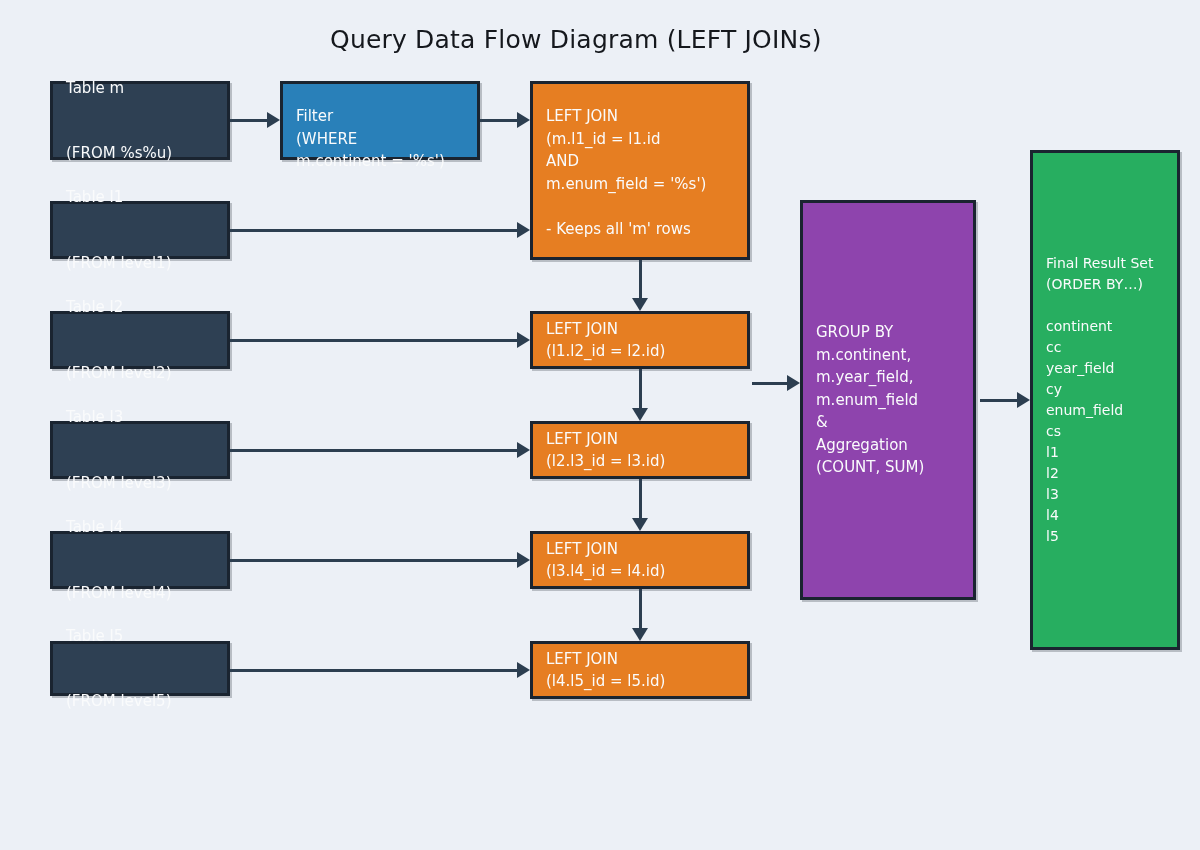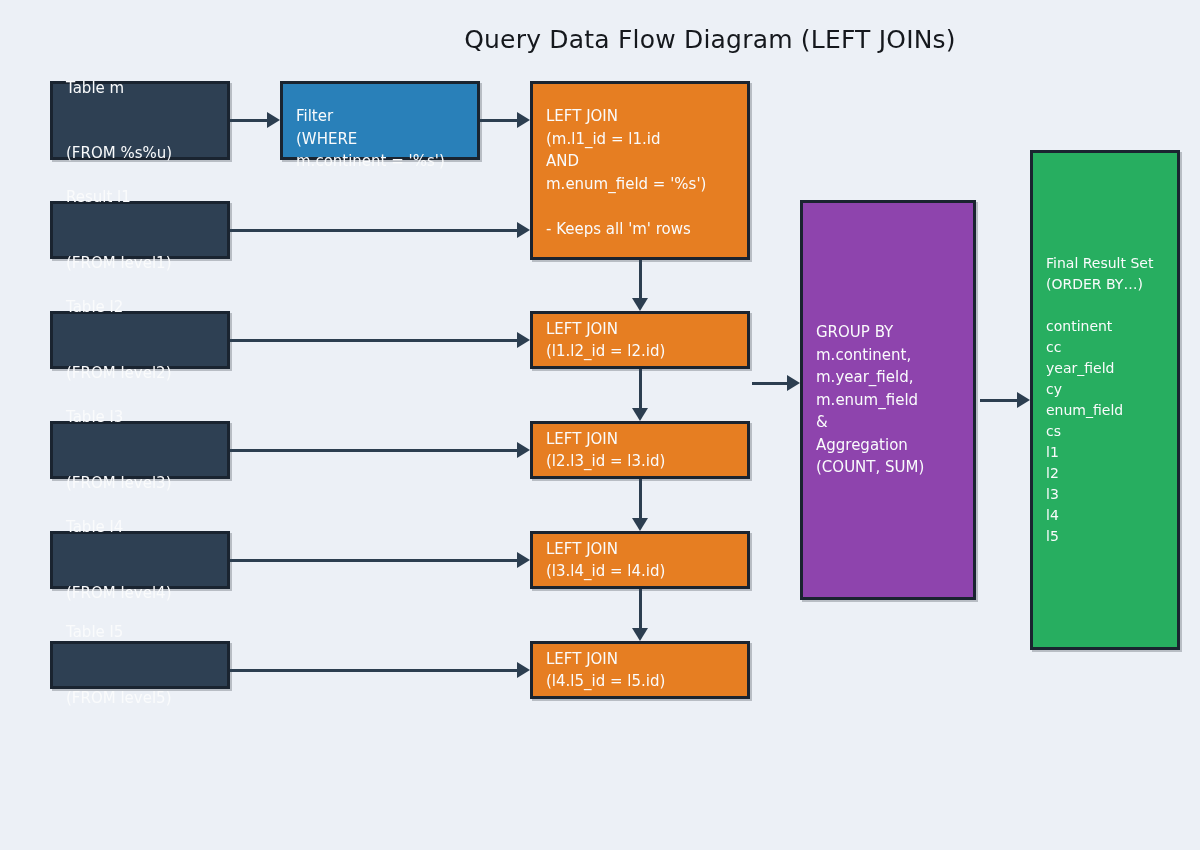--- a/index.html
+++ b/index.html
@@ -3,21 +3,21 @@
 <meta charset="utf-8">
 <style>
   html,body{margin:0;padding:0;}
   body{
     width:1200px;height:850px;position:relative;overflow:hidden;
     background:var(--background,#ECF0F6);
     font-family:"DejaVu Sans","Liberation Sans",sans-serif;
   }
   .title{
     position:absolute;left:330px;top:25px;width:760px;
-    text-align:center;font-size:25px;font-weight:500;color:var(--title,#15181D);
+    font-size:25px;font-weight:500;color:var(--title,#15181D);
     letter-spacing:0.2px;
   }
   .node{
     position:absolute;box-sizing:border-box;
     border:3px solid var(--border,#1A2430);
     color:var(--text,#FAFBFC);
     font-size:15px;line-height:1.5;
     display:flex;flex-direction:column;
     padding:6px 10px 6px 13px;
     box-shadow:2px 2px 0 rgba(26,36,48,0.25);
@@ -61,21 +61,21 @@
 <div class="node orange v-top" style="left:530px;top:81px;width:220px;height:179px">
   <div class="bline">LEFT JOIN</div>
   <div class="bline">(m.l1_id = l1.id</div>
   <div class="bline">AND</div>
   <div class="bline">m.enum_field = '%s')</div>
   <div class="bline"></div>
   <div class="bline">- Keeps all 'm' rows</div>
 </div>
 
 <div class="node dark v-center" style="left:50px;top:201px;width:180px;height:58px">
-  <div class="bline">Result l1</div>
+  <div class="bline">Table l1</div>
   <div class="bline">(FROM level1)</div>
 </div>
 
 <div class="node dark v-center" style="left:50px;top:311px;width:180px;height:58px">
   <div class="bline">Table l2</div>
   <div class="bline">(FROM level2)</div>
 </div>
 
 <div class="node orange v-center" style="left:530px;top:311px;width:220px;height:58px">
   <div class="bline">LEFT JOIN</div>
@@ -95,21 +95,21 @@
 <div class="node dark v-center" style="left:50px;top:531px;width:180px;height:58px">
   <div class="bline">Table l4</div>
   <div class="bline">(FROM level4)</div>
 </div>
 
 <div class="node orange v-center" style="left:530px;top:531px;width:220px;height:58px">
   <div class="bline">LEFT JOIN</div>
   <div class="bline">(l3.l4_id = l4.id)</div>
 </div>
 
-<div class="node dark v-center" style="left:50px;top:641px;width:180px;height:48px">
+<div class="node dark v-center" style="left:50px;top:641px;width:180px;height:55px">
   <div class="bline">Table l5</div>
   <div class="bline">(FROM level5)</div>
 </div>
 
 <div class="node orange v-center" style="left:530px;top:641px;width:220px;height:58px">
   <div class="bline">LEFT JOIN</div>
   <div class="bline">(l4.l5_id = l5.id)</div>
 </div>
 
 <div class="node purple v-center" style="left:800px;top:200px;width:176px;height:400px">

